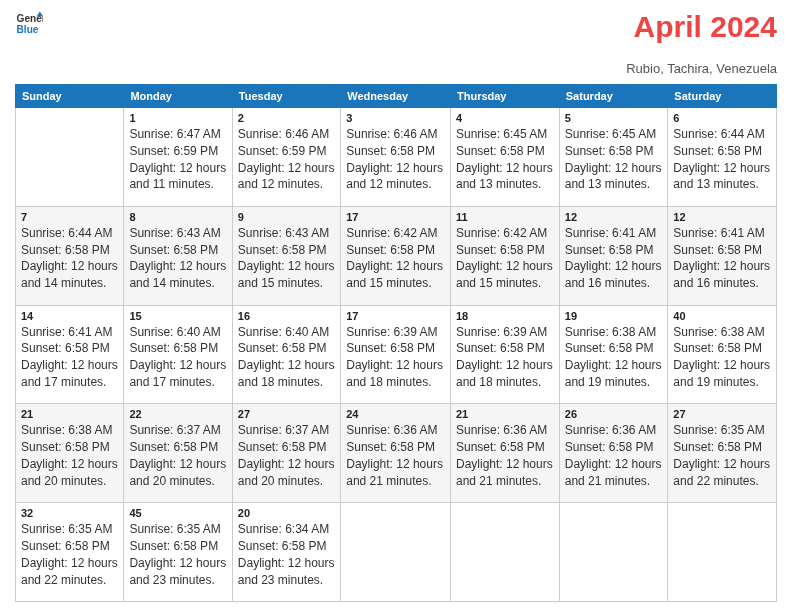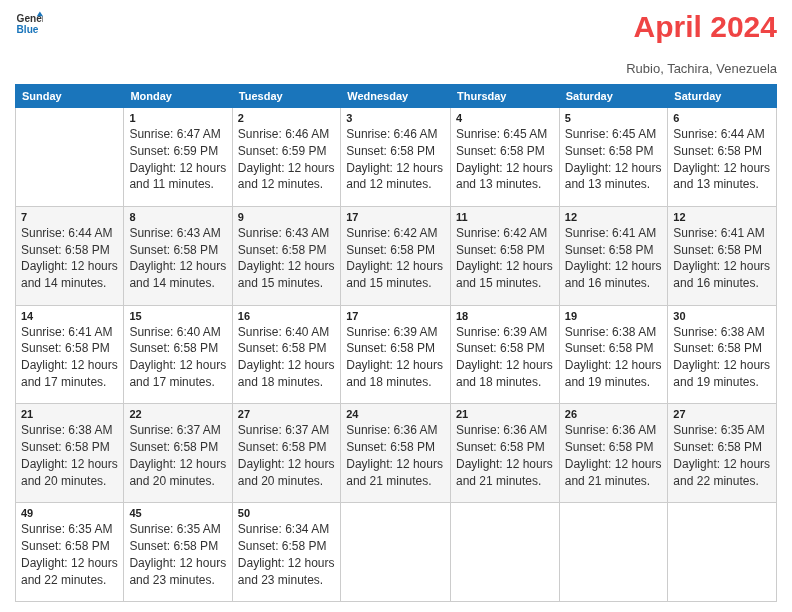--- a/index.html
+++ b/index.html
@@ -197,21 +197,21 @@
           </td>
           <td>
             <span class="day-num">18</span>
             <div class="day-info">Sunrise: 6:39 AM<br>Sunset: 6:58 PM<br>Daylight: 12 hours and 18 minutes.</div>
           </td>
           <td>
             <span class="day-num">19</span>
             <div class="day-info">Sunrise: 6:38 AM<br>Sunset: 6:58 PM<br>Daylight: 12 hours and 19 minutes.</div>
           </td>
           <td>
-            <span class="day-num">30</span>
+            <span class="day-num">40</span>
             <div class="day-info">Sunrise: 6:38 AM<br>Sunset: 6:58 PM<br>Daylight: 12 hours and 19 minutes.</div>
           </td>
         </tr>
         <tr>
           <td>
             <span class="day-num">21</span>
             <div class="day-info">Sunrise: 6:38 AM<br>Sunset: 6:58 PM<br>Daylight: 12 hours and 20 minutes.</div>
           </td>
           <td>
             <span class="day-num">22</span>
@@ -233,29 +233,29 @@
             <span class="day-num">26</span>
             <div class="day-info">Sunrise: 6:36 AM<br>Sunset: 6:58 PM<br>Daylight: 12 hours and 21 minutes.</div>
           </td>
           <td>
             <span class="day-num">27</span>
             <div class="day-info">Sunrise: 6:35 AM<br>Sunset: 6:58 PM<br>Daylight: 12 hours and 22 minutes.</div>
           </td>
         </tr>
         <tr>
           <td>
-            <span class="day-num">49</span>
+            <span class="day-num">32</span>
             <div class="day-info">Sunrise: 6:35 AM<br>Sunset: 6:58 PM<br>Daylight: 12 hours and 22 minutes.</div>
           </td>
           <td>
             <span class="day-num">45</span>
             <div class="day-info">Sunrise: 6:35 AM<br>Sunset: 6:58 PM<br>Daylight: 12 hours and 23 minutes.</div>
           </td>
           <td>
-            <span class="day-num">50</span>
+            <span class="day-num">20</span>
             <div class="day-info">Sunrise: 6:34 AM<br>Sunset: 6:58 PM<br>Daylight: 12 hours and 23 minutes.</div>
           </td>
           <td class="empty-cell"></td>
           <td class="empty-cell"></td>
           <td class="empty-cell"></td>
           <td class="empty-cell"></td>
         </tr>
       </tbody>
   </table>
 </div>

